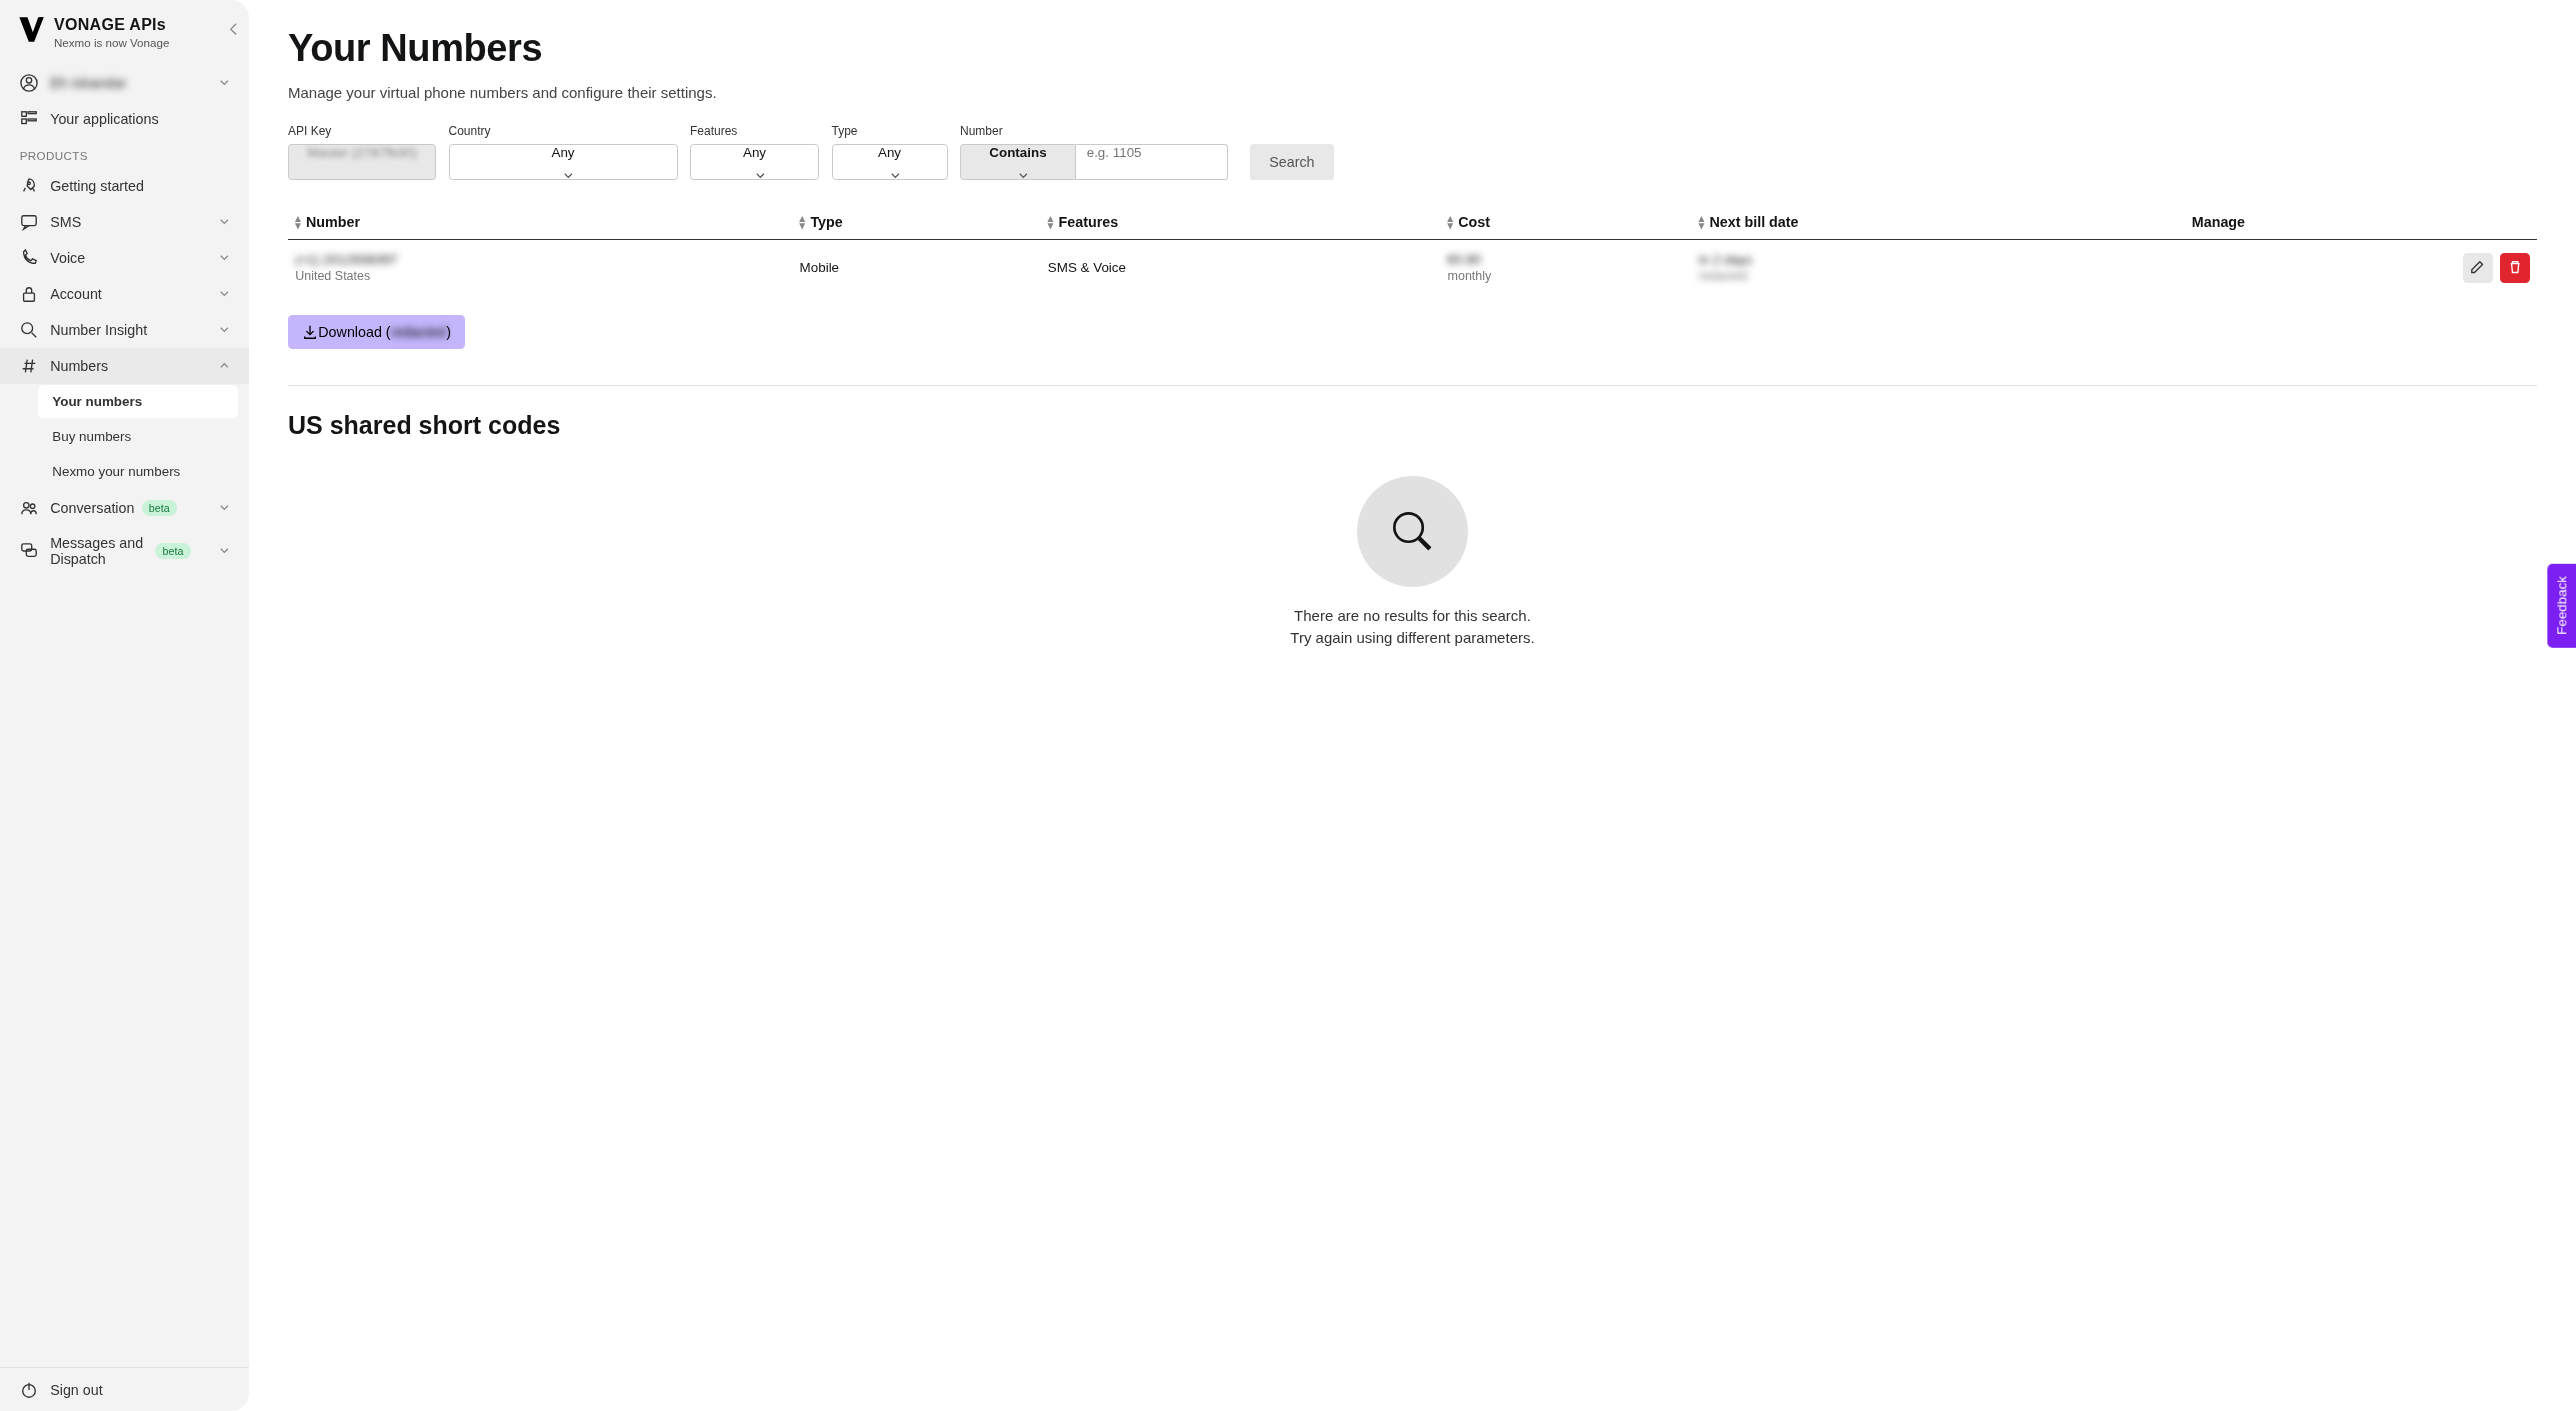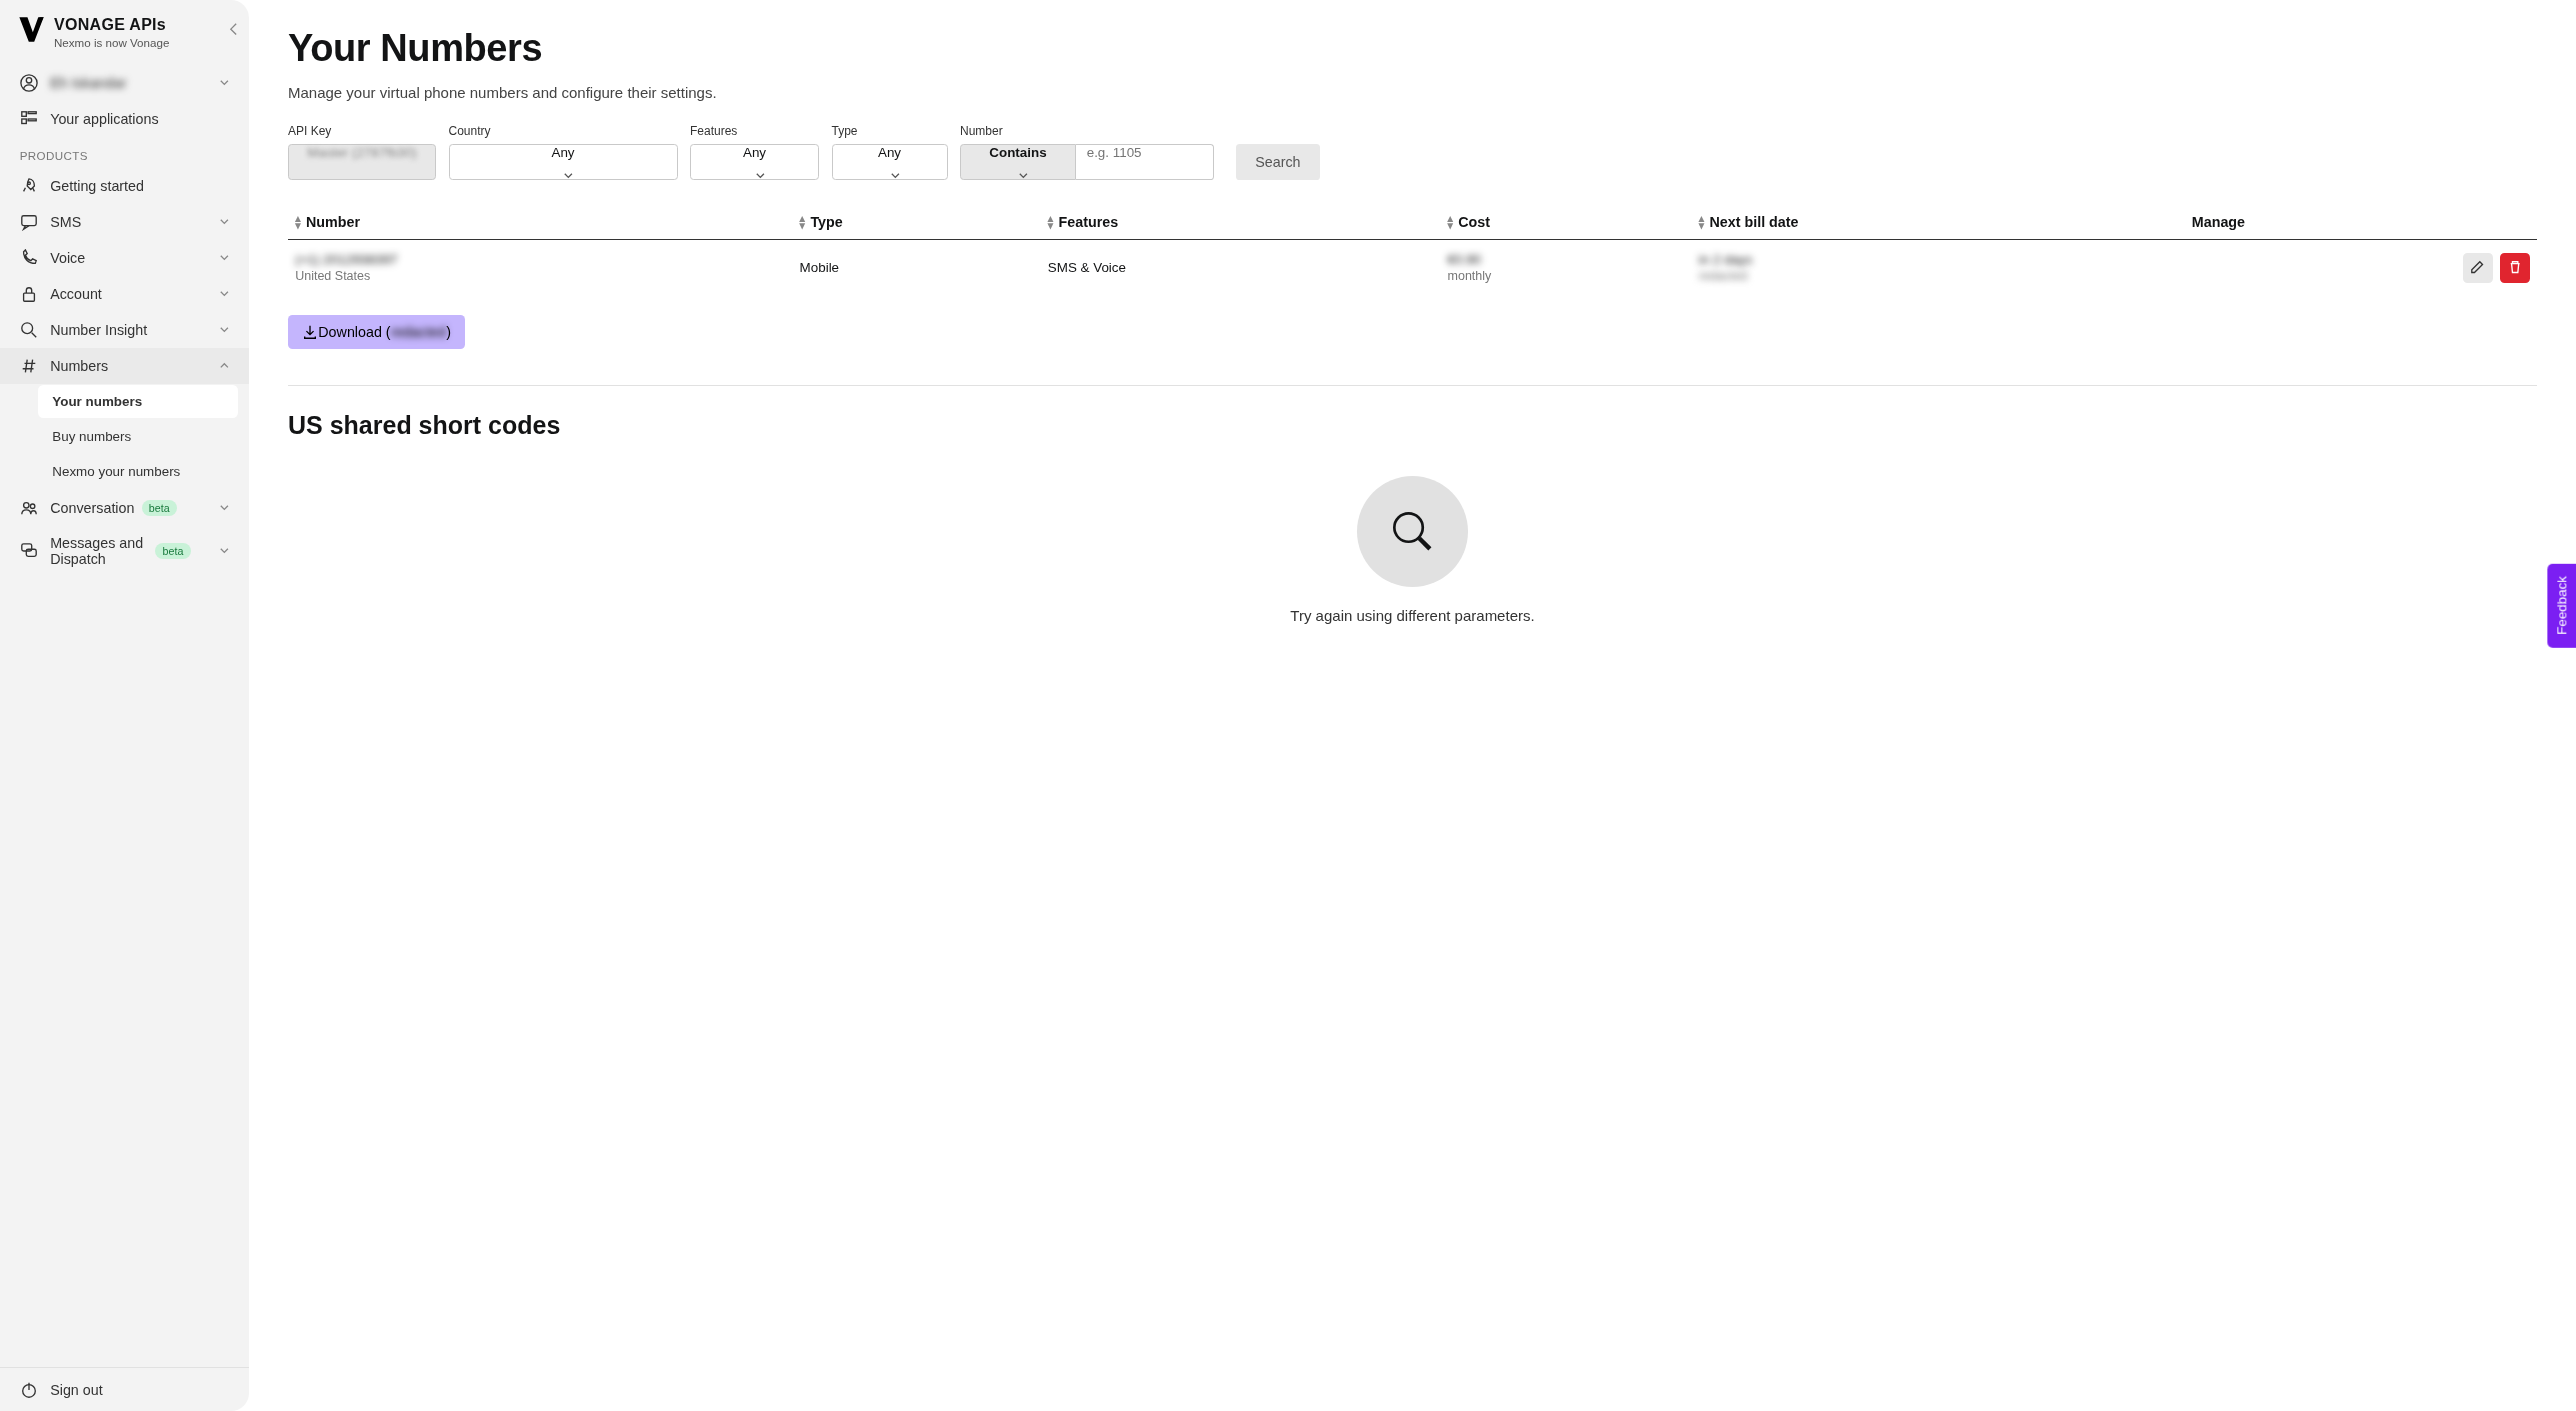--- a/index.html
+++ b/index.html
@@ -47,21 +47,21 @@
 .filter-label { font-size: 12px; color: #333; margin-bottom: 5.4px; }
 .filter-control { height: 36px; border: 0.9px solid #c9c9c9; border-radius: 3.6px; padding: 0 10.7px; background: #fff; font-size: 13.4px; display: flex; align-items: center; justify-content: space-between; cursor: pointer; flex-direction: column; }
 .filter-control.disabled { background: #e8e8e8; color: #888; cursor: not-allowed; }
 .filter-control .chev-down { color: #555; margin-left: 10.7px; }
 .filter-api { width: 148px; }
 .filter-country { width: 229px; }
 .filter-features { width: 129px; }
 .filter-type { width: 116px; }
 .filter-number-mode { width: 116px; background: #e8e8e8; border-color: #c9c9c9; }
 .filter-number-mode .mode-text { font-weight: 600; }
-.filter-number-input { width: 138px; border-left: none; border-radius: 0 3.6px 3.6px 0; }
+.filter-number-input { width: 152px; border-left: none; border-radius: 0 3.6px 3.6px 0; }
 .filter-number-input input { border: none; outline: none; width: 100%; font-size: 13.4px; background: transparent; }
 .number-group { display: flex; }
 .number-group .filter-number-mode { border-radius: 3.6px 0 0 3.6px; }
 .search-btn { height: 36px; padding: 0 19.7px; background: #e8e8e8; border: none; border-radius: 3.6px; font-size: 14.3px; color: #555; cursor: pointer; margin-left: 9px; }
 
 
 .table { width: 100%; border-collapse: collapse; }
 .table th { text-align: left; font-size: 14.3px; font-weight: 600; padding: 9px 7.2px; border-bottom: 1.8px solid #333; }
 .th-inner { display: flex; align-items: center; gap: 5.4px; }
 .sort-icon { color: #888; font-size: 10.7px; line-height: 0.6; display: flex; flex-direction: column; }
@@ -431,19 +431,20 @@
     <h2 class="section-title">US shared short codes</h2>
 
 
     <div class="empty-state">
       <div class="empty-circle">
         <svg width="48" height="48" viewBox="0 0 54 54" fill="none" stroke="#131415" stroke-width="3">
             <circle cx="22" cy="22" r="16"></circle>
             <path d="M34 34l12 12" stroke-width="5"></path>
           </svg>
       </div>
+      <div class="empty-msg">There are no results for this search.</div>
       <div class="empty-msg">Try again using different parameters.</div>
     </div>
   </main>
 </div>
 
 <div class="feedback-tab">Feedback</div>
 
 
 </body></html>

